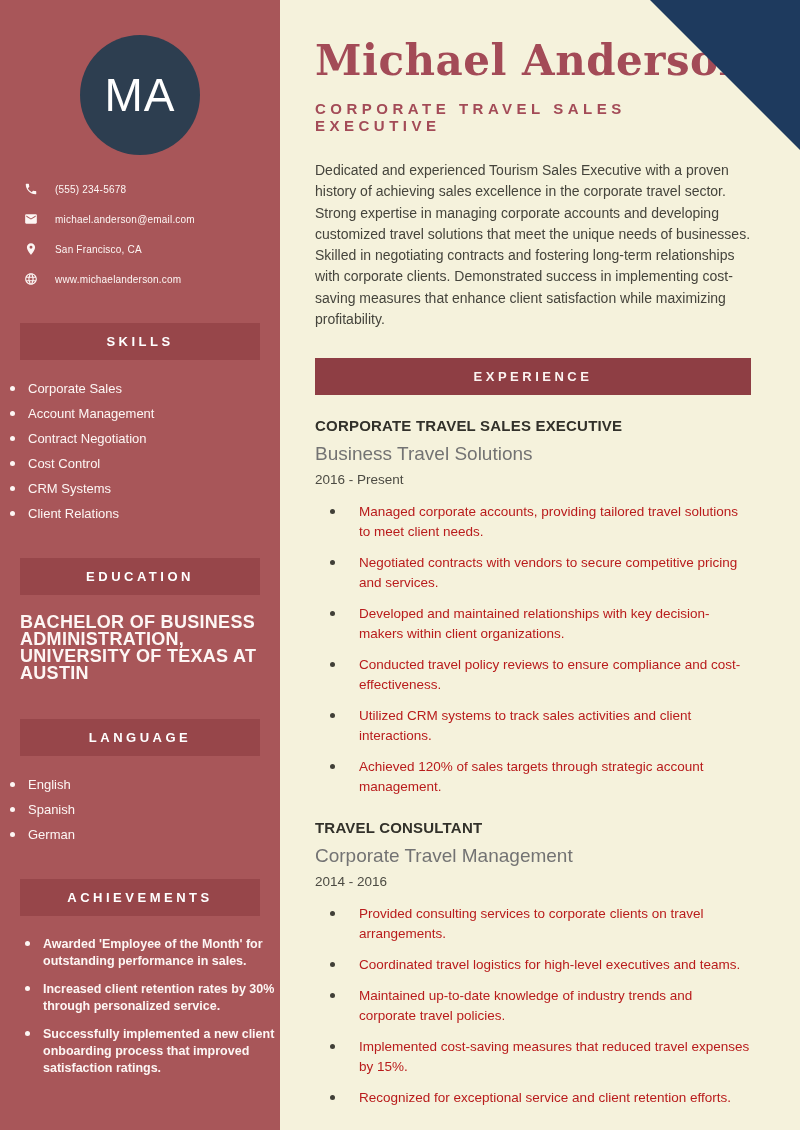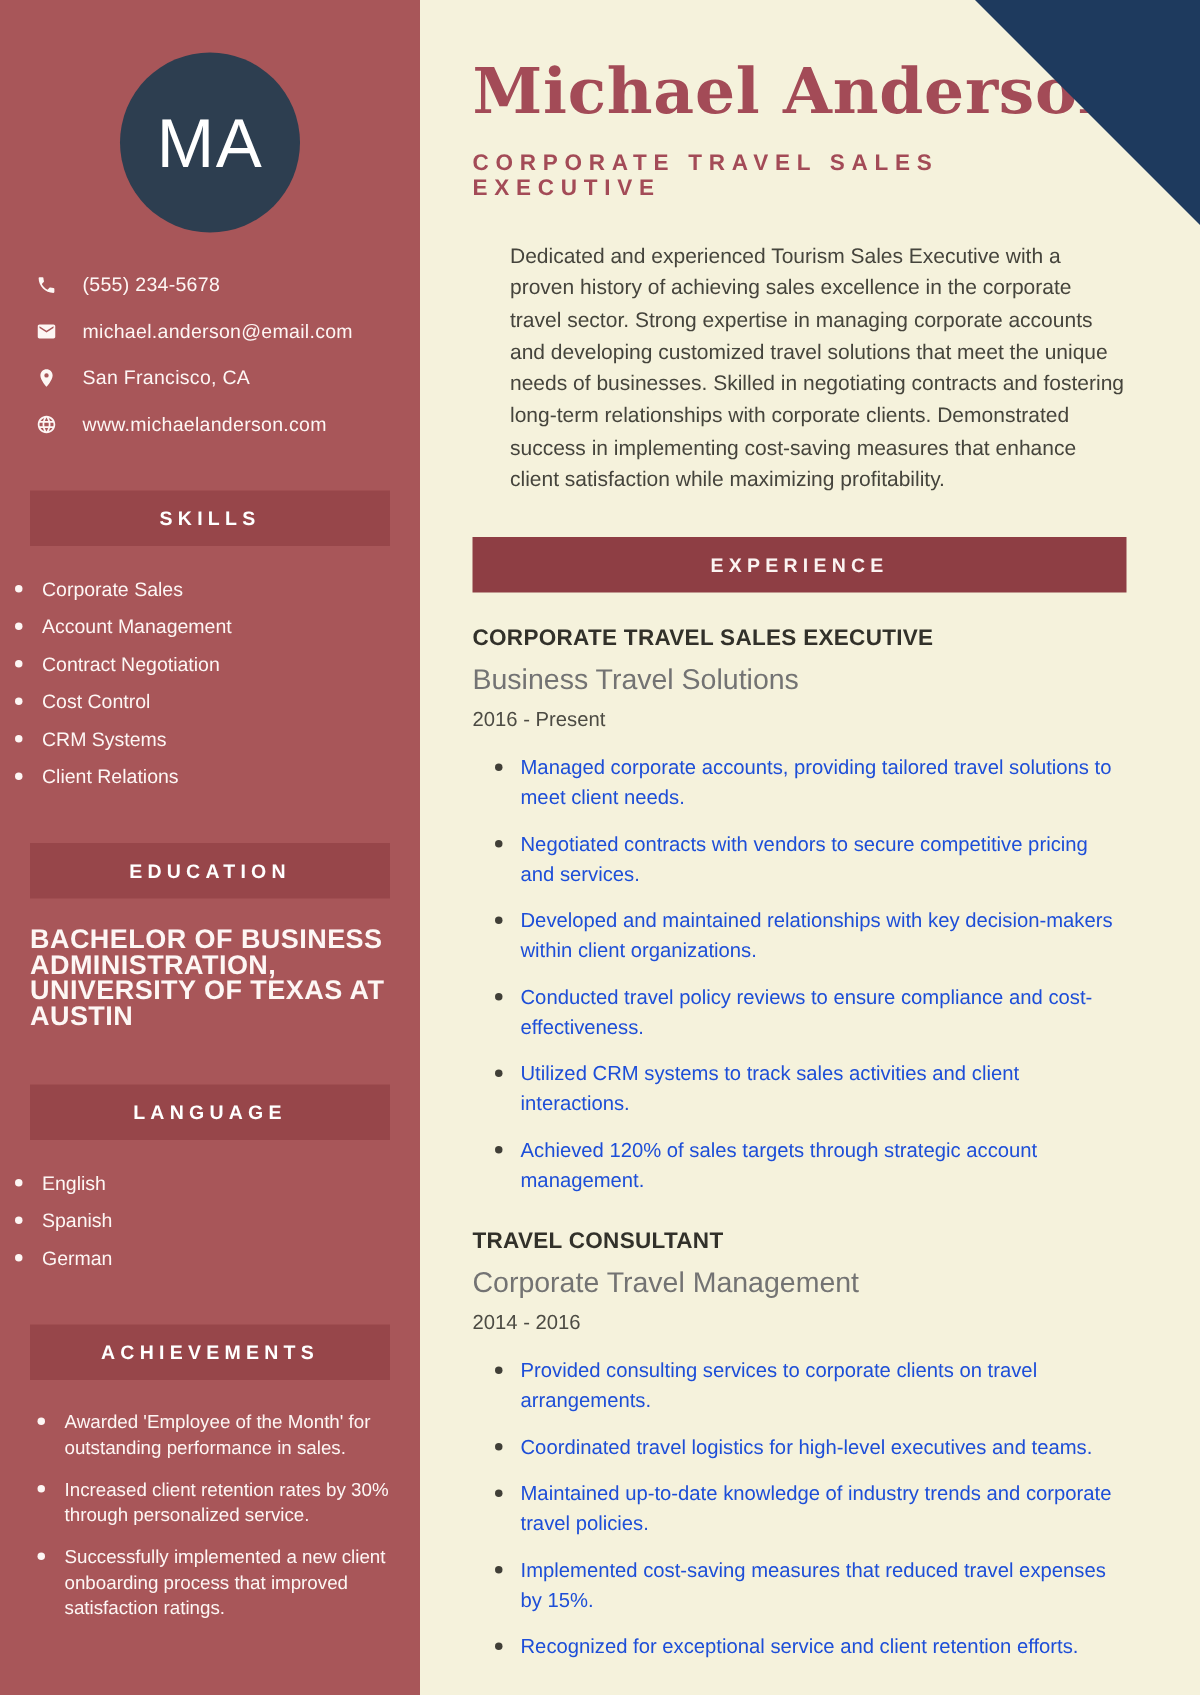--- a/index.html
+++ b/index.html
@@ -20,39 +20,39 @@
     width: 120px; height: 120px; border-radius: 50%;
     background: #2d3e50; margin: 35px auto 0;
     display: flex; align-items: center; justify-content: center;
   }
   .avatar-initials {
     color: #ffffff; font-size: 46px; font-weight: 500; letter-spacing: 1px;
   }
   .contact { margin-top: 27px; padding-left: 24px; padding-right: 14px; }
   .contact-row { display: flex; align-items: center; gap: 17px; margin-bottom: 16px; }
   .contact-row svg { width: 14px; height: 14px; flex: 0 0 14px; fill: #fdf6f4; }
-  .contact-text { font-size: 13px; letter-spacing: 0.2px; }
+  .contact-text { font-size: 10px; letter-spacing: 0.2px; }
 
   .side-box {
     margin: 37px 20px 0; height: 37px; background: #97464a;
     display: flex; align-items: center; justify-content: center;
   }
   .side-box span { font-size: 13px; font-weight: bold; letter-spacing: 3.5px; color: #ffffff; }
 
   .side-list { margin-top: 21px; padding-left: 10px; padding-right: 12px; list-style: none; }
   .side-list li { display: flex; align-items: baseline; gap: 13px; margin-bottom: 10px; font-size: 13px; }
   .dot {
     width: 5px; height: 5px; min-width: 5px; border-radius: 50%;
     background: #fdf6f4; position: relative; top: -2px;
   }
   .edu-text {
     margin: 19px 20px 0; font-size: 18px; font-weight: bold;
     line-height: 17px; letter-spacing: 0.3px; color: #fdf6f4;
   }
-  .ach-list { margin-top: 20px; padding-left: 25px; padding-right: 4px; list-style: none; }
+  .ach-list { margin-top: 20px; padding-left: 25px; padding-right: 4px; list-style: none; font-weight: bold; }
   .ach-list li { display: flex; align-items: baseline; gap: 13px; margin-bottom: 11px; font-size: 12.5px; line-height: 17px; }
 
   
   .main {
     flex: 1; position: relative; background: #f5f2dc;
     padding: 36px 49px 0 35px; overflow: hidden;
   }
   .corner-triangle {
     position: absolute; top: 0; right: 0; width: 0; height: 0;
     border-left: 150px solid transparent; border-top: 150px solid #1e3a5e;
@@ -61,35 +61,34 @@
     font-family: "DejaVu Serif", "Liberation Serif", serif;
     font-size: 42px; font-weight: bold; color: #a34b57; letter-spacing: 0.5px;
   }
   .job-title-top {
     margin-top: 15px; font-size: 15px; font-weight: 600;
     letter-spacing: 4.5px; color: #a34b57;
   }
   .summary {
     margin-top: 26px; font-size: 14px; line-height: 21.3px; color: #45443c;
     max-width: 470px;
-    margin-left: 25px;
   }
   .exp-box {
     margin-top: 28px; height: 37px; background: #8e3e44;
     display: flex; align-items: center; justify-content: center; text-align: right;
   }
   .exp-box span { font-size: 13px; font-weight: bold; letter-spacing: 3.5px; color: #fbf3f1; }
 
   .job { margin-top: 22px; }
   .job h3 { font-size: 15px; font-weight: bold; color: #32312a; letter-spacing: 0.2px; }
   .job .company { margin-top: 9px; font-size: 19px; color: #737373; }
   .job .dates   { margin-top: 7px;  font-size: 13.5px; color: #4c4b43; }
   .job ul { margin-top: 15px; list-style: none; padding-left: 15px; }
-  .job li { display: flex; align-items: baseline; gap: 12px; margin-bottom: 11px;
-            font-size: 13.5px; line-height: 20px; color: #1d4ed8; }
+  .job li { display: flex; align-items: baseline; gap: 24px; margin-bottom: 11px;
+            font-size: 13.5px; line-height: 20px; color: #b91c1c; }
   .mdot {
     width: 5px; height: 5px; min-width: 5px; border-radius: 50%;
     background: #403f37; position: relative; top: -2px;
   }
 </style>
 </head>
 <body>
 
 <div class="page">
 

